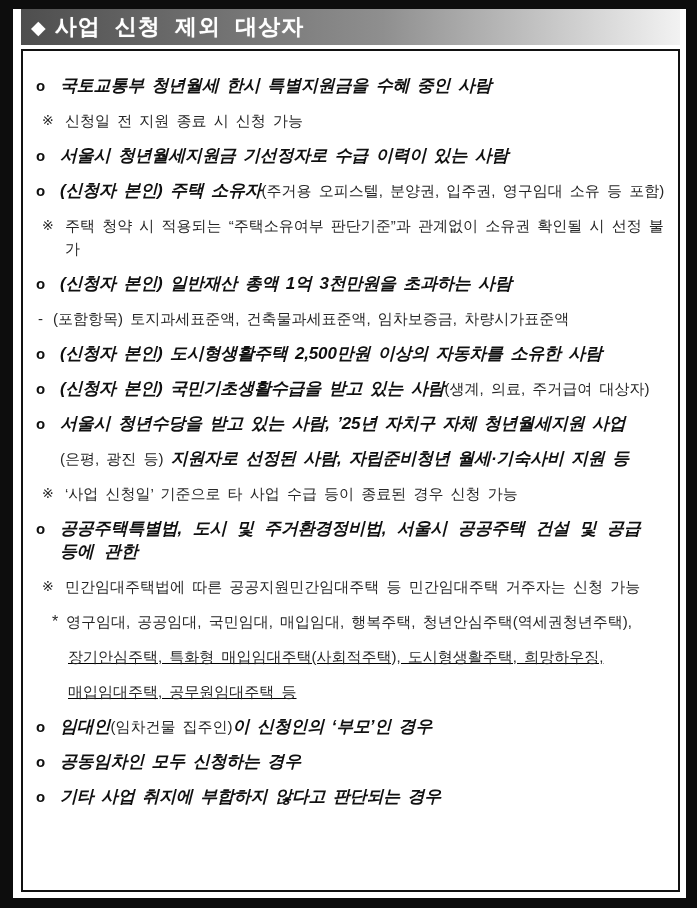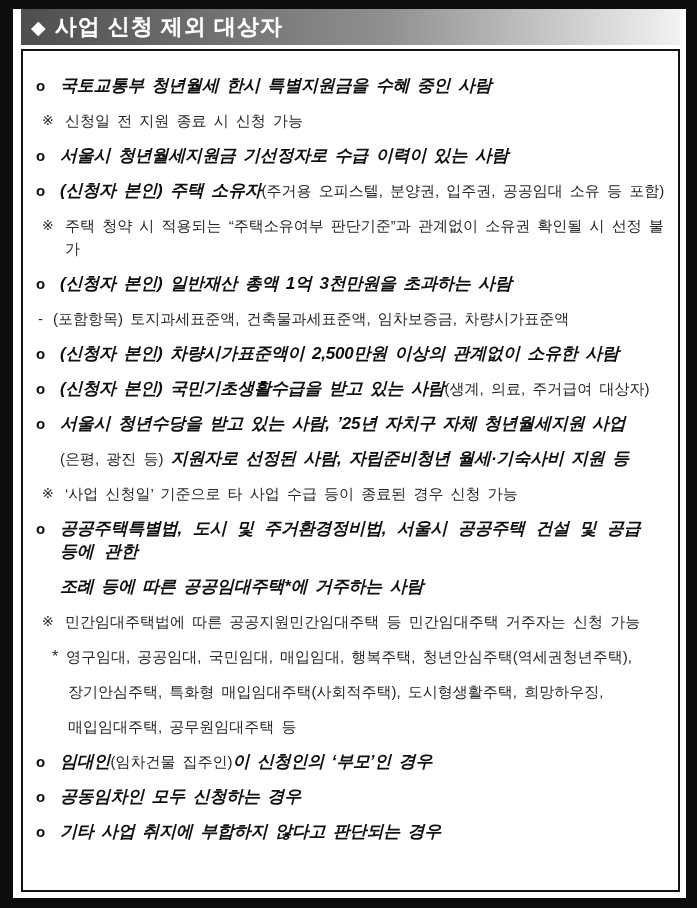--- a/index.html
+++ b/index.html
@@ -35,20 +35,21 @@
   .header-bar .diamond{
     color:var(--header-text);
     font-size:19px;line-height:1;
     margin-right:9px;
   }
   .header-bar .title{
     color:var(--header-text);
     font-size:22px;font-weight:700;
     letter-spacing:1px;
     text-shadow:0 0 1px rgba(255,255,255,.4);
+    font-family:Liberation Mono, monospace;
   }
   .content-box{
     margin-top:4px;
     border:2px solid var(--box-border);
     flex:1 1 auto;
     background:var(--page-bg);
     padding:23px 12px 8px 12px;
     overflow:hidden;
   }
   .row{
@@ -70,21 +71,21 @@
   .row.cont .marker{width:0;}
   
   .row.note{padding-left:7px;font-size:15px;}
   .row.note .marker{width:23px;font-size:14px;color:var(--text-regular);}
   
   .row.dash{padding-left:3px;}
   .row.dash .marker{width:15px;color:var(--text-regular);font-size:15px;}
   
   .row.star{padding-left:17px;}
   .row.star .marker{width:14px;color:var(--text-regular);font-size:16px;}
-  .row.cont_star{padding-left:33px;}
+  .row.cont_star{padding-left:33px;text-decoration:underline;}
   .row.cont_star .marker{width:0;}
   .row.wide{word-spacing:6px;}
 </style>
 </head>
 <body>
 
 <div class="page">
   <div class="header-bar">
     <span class="diamond">◆</span>
     <span class="title">사업 신청 제외 대상자</span>
@@ -98,61 +99,57 @@
         <div class="row note">
           <span class="marker">※</span>
           <span class="text"><span class="r">신청일 전 지원 종료 시 신청 가능</span></span>
         </div>
         <div class="row bullet">
           <span class="marker">o</span>
           <span class="text"><span class="b">서울시 청년월세지원금 기선정자로 수급 이력이 있는 사람</span></span>
         </div>
         <div class="row bullet gap-lg">
           <span class="marker">o</span>
-          <span class="text"><span class="b">(신청자 본인) 주택 소유자</span><span class="r">(주거용 오피스텔, 분양권, 입주권, 공공임대 소유 등 포함)</span></span>
+          <span class="text"><span class="b">(신청자 본인) 주택 소유자</span><span class="r">(주거용 오피스텔, 분양권, 입주권, 영구임대 소유 등 포함)</span></span>
         </div>
         <div class="row note">
           <span class="marker">※</span>
           <span class="text"><span class="r">주택 청약 시 적용되는 “주택소유여부 판단기준”과 관계없이 소유권 확인될 시 선정 불가</span></span>
         </div>
         <div class="row bullet">
           <span class="marker">o</span>
           <span class="text"><span class="b">(신청자 본인) 일반재산 총액 1억 3천만원을 초과하는 사람</span></span>
         </div>
         <div class="row dash">
           <span class="marker">-</span>
           <span class="text"><span class="r">(포함항목) 토지과세표준액, 건축물과세표준액, 임차보증금, 차량시가표준액</span></span>
         </div>
         <div class="row bullet">
           <span class="marker">o</span>
-          <span class="text"><span class="b">(신청자 본인) 차량시가표준액이 2,500만원 이상의 관계없이 소유한 사람</span></span>
+          <span class="text"><span class="b">(신청자 본인) 도시형생활주택 2,500만원 이상의 자동차를 소유한 사람</span></span>
         </div>
         <div class="row bullet gap-lg">
           <span class="marker">o</span>
           <span class="text"><span class="b">(신청자 본인) 국민기초생활수급을 받고 있는 사람</span><span class="r">(생계, 의료, 주거급여 대상자)</span></span>
         </div>
         <div class="row bullet gap-lg">
           <span class="marker">o</span>
           <span class="text"><span class="b">서울시 청년수당을 받고 있는 사람, ’25년 자치구 자체 청년월세지원 사업</span></span>
         </div>
         <div class="row cont">
           <span class="marker"></span>
           <span class="text"><span class="r">(은평, 광진 등) </span><span class="b">지원자로 선정된 사람, 자립준비청년 월세·기숙사비 지원 등</span></span>
         </div>
         <div class="row note">
           <span class="marker">※</span>
           <span class="text"><span class="r">‘사업 신청일’ 기준으로 타 사업 수급 등이 종료된 경우 신청 가능</span></span>
         </div>
         <div class="row bullet wide">
           <span class="marker">o</span>
           <span class="text"><span class="b">공공주택특별법, 도시 및 주거환경정비법, 서울시 공공주택 건설 및 공급 등에 관한</span></span>
-        </div>
-        <div class="row cont">
-          <span class="marker"></span>
-          <span class="text"><span class="b">조례 등에 따른 공공임대주택*에 거주하는 사람</span></span>
         </div>
         <div class="row note">
           <span class="marker">※</span>
           <span class="text"><span class="r">민간임대주택법에 따른 공공지원민간임대주택 등 민간임대주택 거주자는 신청 가능</span></span>
         </div>
         <div class="row star">
           <span class="marker">*</span>
           <span class="text"><span class="r">영구임대, 공공임대, 국민임대, 매입임대, 행복주택, 청년안심주택(역세권청년주택),</span></span>
         </div>
         <div class="row cont_star">

